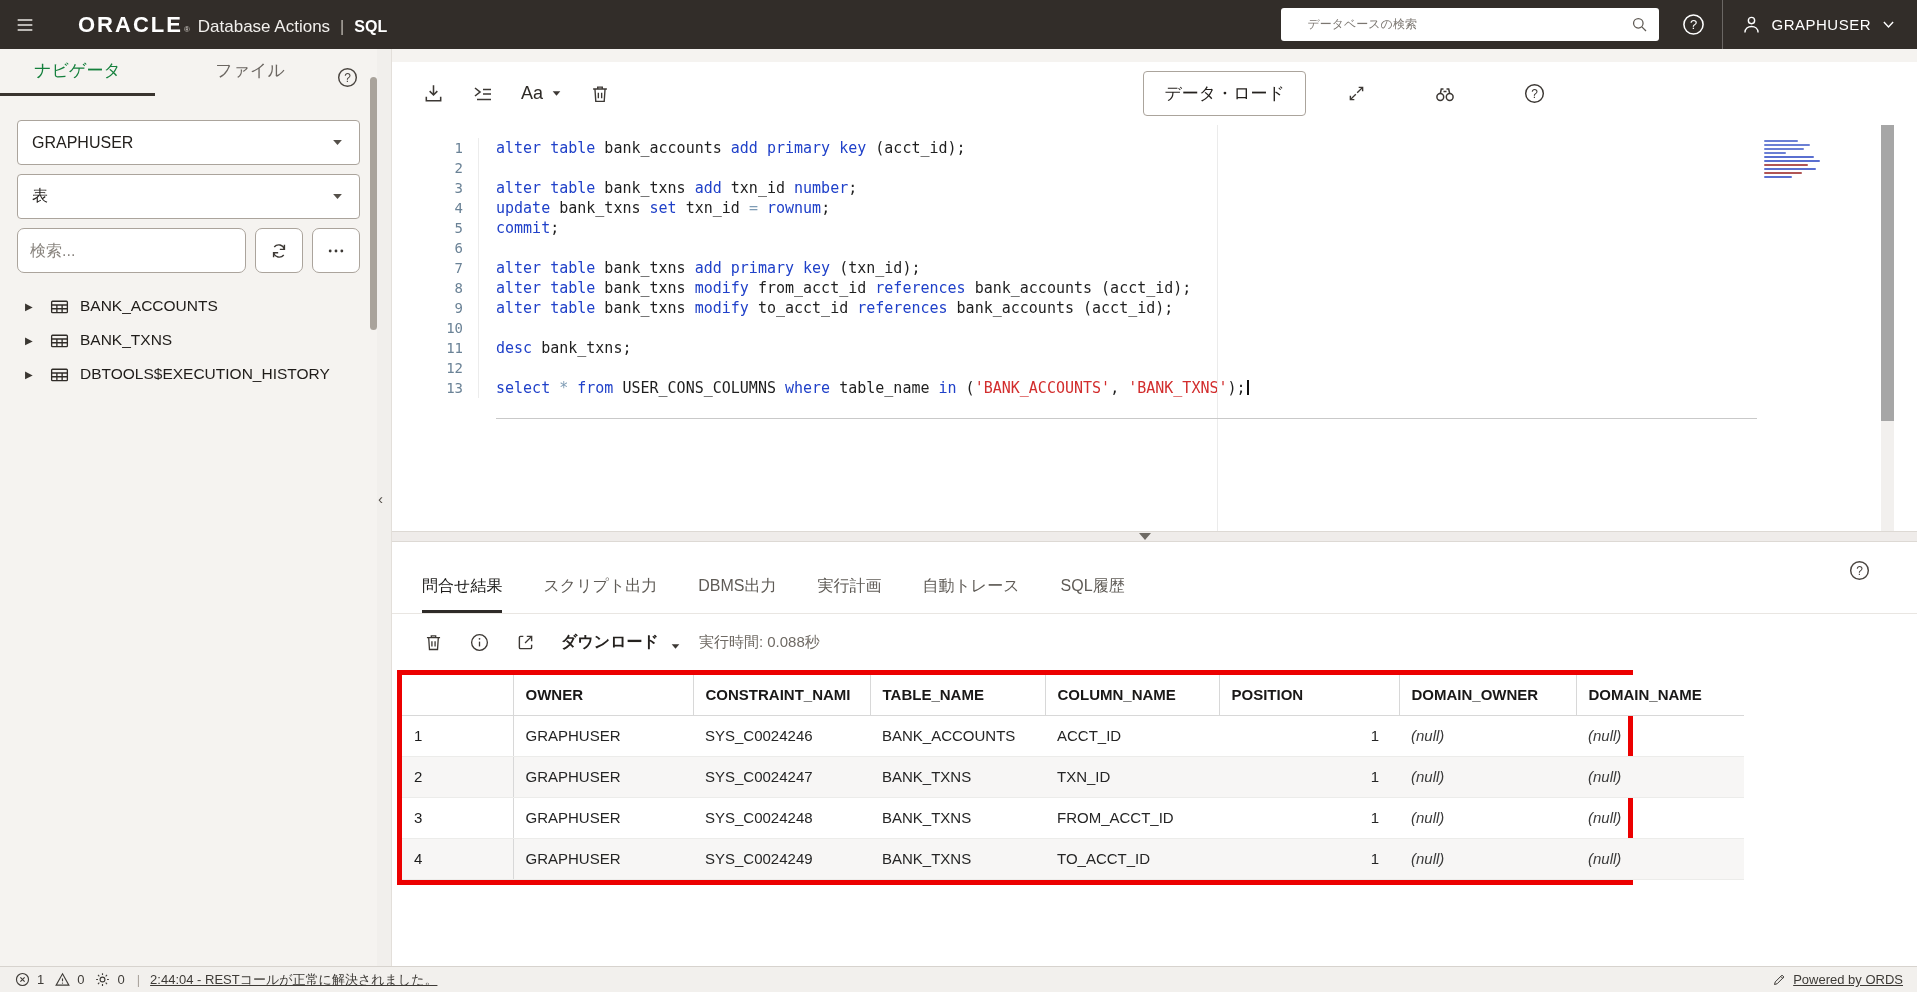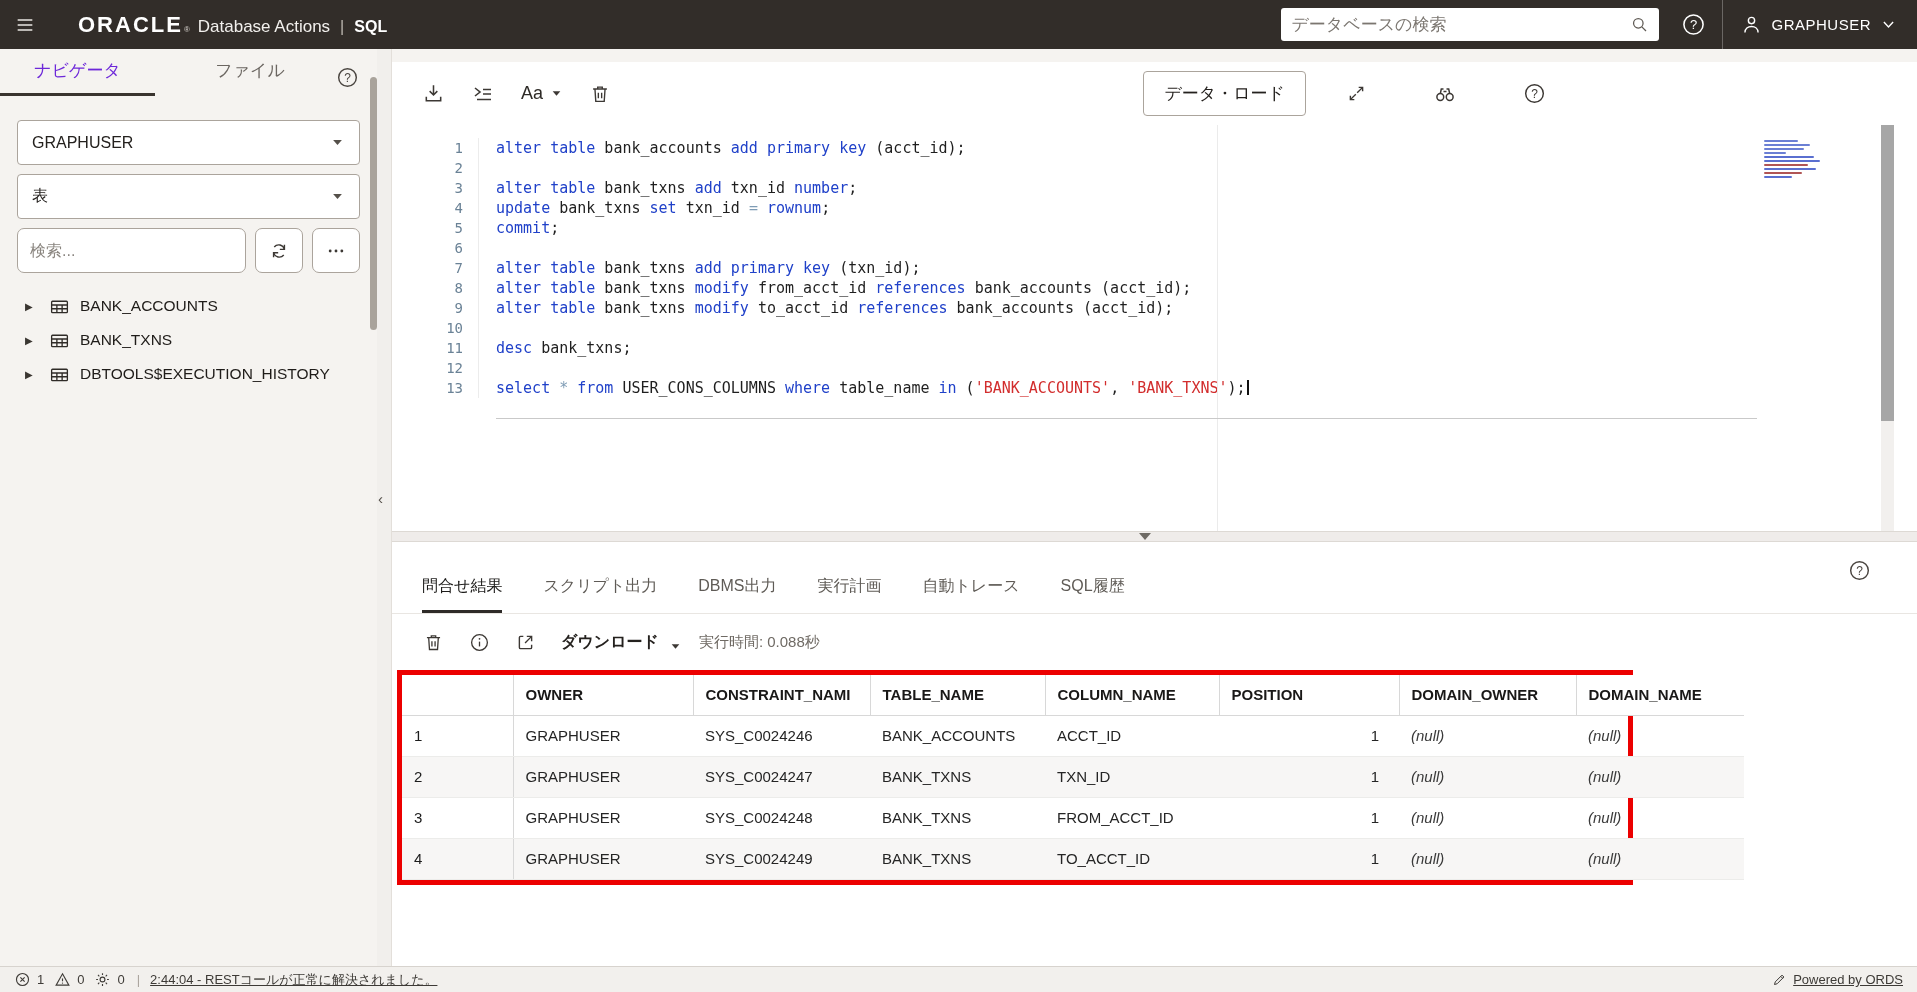--- a/index.html
+++ b/index.html
@@ -12,38 +12,38 @@
   .topbar { height:49px; background:#322d29; display:flex; align-items:center; color:#fff; flex:0 0 auto; }
   .hamb { margin:0 14px 0 14px; cursor:pointer; color:#e9e6e2; }
   .brand { display:flex; align-items:baseline; margin-left:28px; white-space:nowrap; }
   .brand .oracle { font-size:22px; font-weight:bold; letter-spacing:2px; color:#fff; }
   .brand .reg { font-size:8px; vertical-align:top; margin:0 8px 0 1px; color:#d8d4cf; }
   .brand .prod { font-size:17px; font-weight:300; color:#f2f0ed; margin-right:10px; }
   .brand .pipe { font-size:16px; color:#bdb8b2; margin-right:10px; font-weight:300; }
   .brand .appn { font-size:16px; font-weight:bold; color:#fff; }
   .tb-right { margin-left:auto; display:flex; align-items:center; height:100%; }
   .searchbox { width:378px; height:33px; background:#fff; border-radius:3px; display:flex; align-items:center; padding:0 10px; margin-right:22px; }
-  .searchbox input { border:none; outline:none; flex:1; font-size:17px; color:#333; font-family:Liberation Serif, serif; background:transparent; }
+  .searchbox input { border:none; outline:none; flex:1; font-size:12px; color:#333; font-family:Liberation Mono, monospace; background:transparent;margin-left:16px; }
   .searchbox input::placeholder { color:#7b7670; }
   .searchbox .mag { color:#5f5a54; }
   .hdr-help { width:25px; height:25px; color:#fff; margin-right:16px; }
   .hdr-sep { width:1px; height:49px; background:rgba(255,255,255,.28); }
   .userbox { display:flex; align-items:center; gap:9px; padding:0 20px 0 18px; height:100%; cursor:pointer; }
   .userbox .uname { font-size:15px; letter-spacing:.5px; }
 
   
   .shell { display:flex; height:917px; flex:0 0 auto; }
 
   
   .sidebar { width:377px; background:#f5f3f0; position:relative; flex:0 0 auto; }
   .side-tabs { display:flex; align-items:center; height:57px; position:relative; }
   .side-tab { font-size:17px; color:#6b6661; padding:0 0 14px 0; text-align:center; cursor:pointer; }
   .side-tab.t1 { width:155px; }
   .side-tab.t2 { width:110px; margin-left:40px; }
-  .side-tab.active { color:#6d28d9; border-bottom:3px solid #39342f; padding-bottom:11px; }
+  .side-tab.active { color:#15803d; border-bottom:3px solid #39342f; padding-bottom:11px; }
   .side-help { position:absolute; right:18px; top:17px; width:23px; height:23px; color:#4a4540; cursor:pointer; }
   .side-body { padding:14px 17px 0 17px; }
   .sel { height:45px; border:1px solid #aba49c; border-radius:4px; background:#fff; display:flex; align-items:center; padding:0 14px; font-size:16px; color:#24211e; margin-bottom:9px; cursor:pointer; }
   .sel .chev { margin-left:auto; color:#55504a; }
   .srch-row { display:flex; gap:9px; margin-top:5px; margin-bottom:16px; }
   .side-search { flex:1; height:45px; border:1px solid #aba49c; border-radius:7px; background:#fff; display:flex; align-items:center; padding:0 12px; }
   .side-search input { border:none; outline:none; width:100%; font-size:16px; font-family:inherit; background:transparent; color:#333; }
   .side-search input::placeholder { color:#8a857f; }
   .sq-btn { width:48px; height:45px; border:1px solid #aba49c; border-radius:7px; background:#fff; display:flex; align-items:center; justify-content:center; color:#3c3834; cursor:pointer; }
   .tree { list-style:none; }

